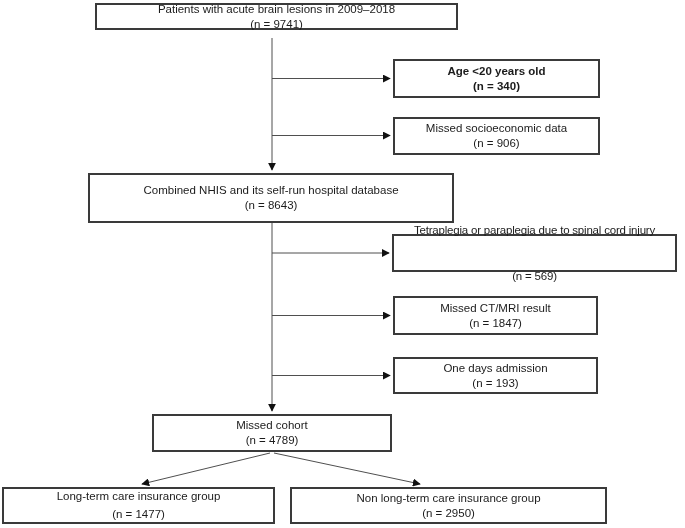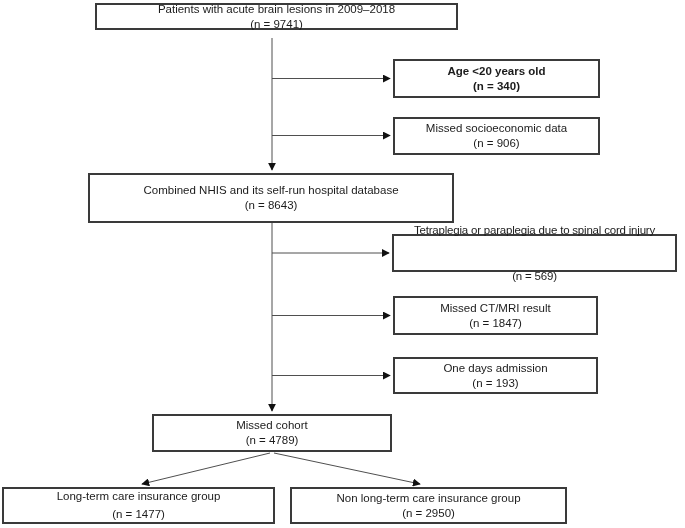--- a/index.html
+++ b/index.html
@@ -102,18 +102,18 @@
   <div class="node" style="left:152px; top:414px; width:240px; height:38px;">
     <div class="node-label">Missed cohort</div>
     <div class="node-count">(n = 4789)</div>
   </div>
 
   <div class="node" style="left:2px; top:487px; width:273px; height:37px;justify-content:space-between;">
     <div class="node-label">Long-term care insurance group</div>
     <div class="node-count">(n = 1477)</div>
   </div>
 
-  <div class="node" style="left:290px; top:487px; width:277px; height:37px;">
+  <div class="node" style="left:290px; top:487px; width:317px; height:37px;">
     <div class="node-label">Non long-term care insurance group</div>
     <div class="node-count">(n = 2950)</div>
   </div>
 
 </div>
 
 </body></html>

